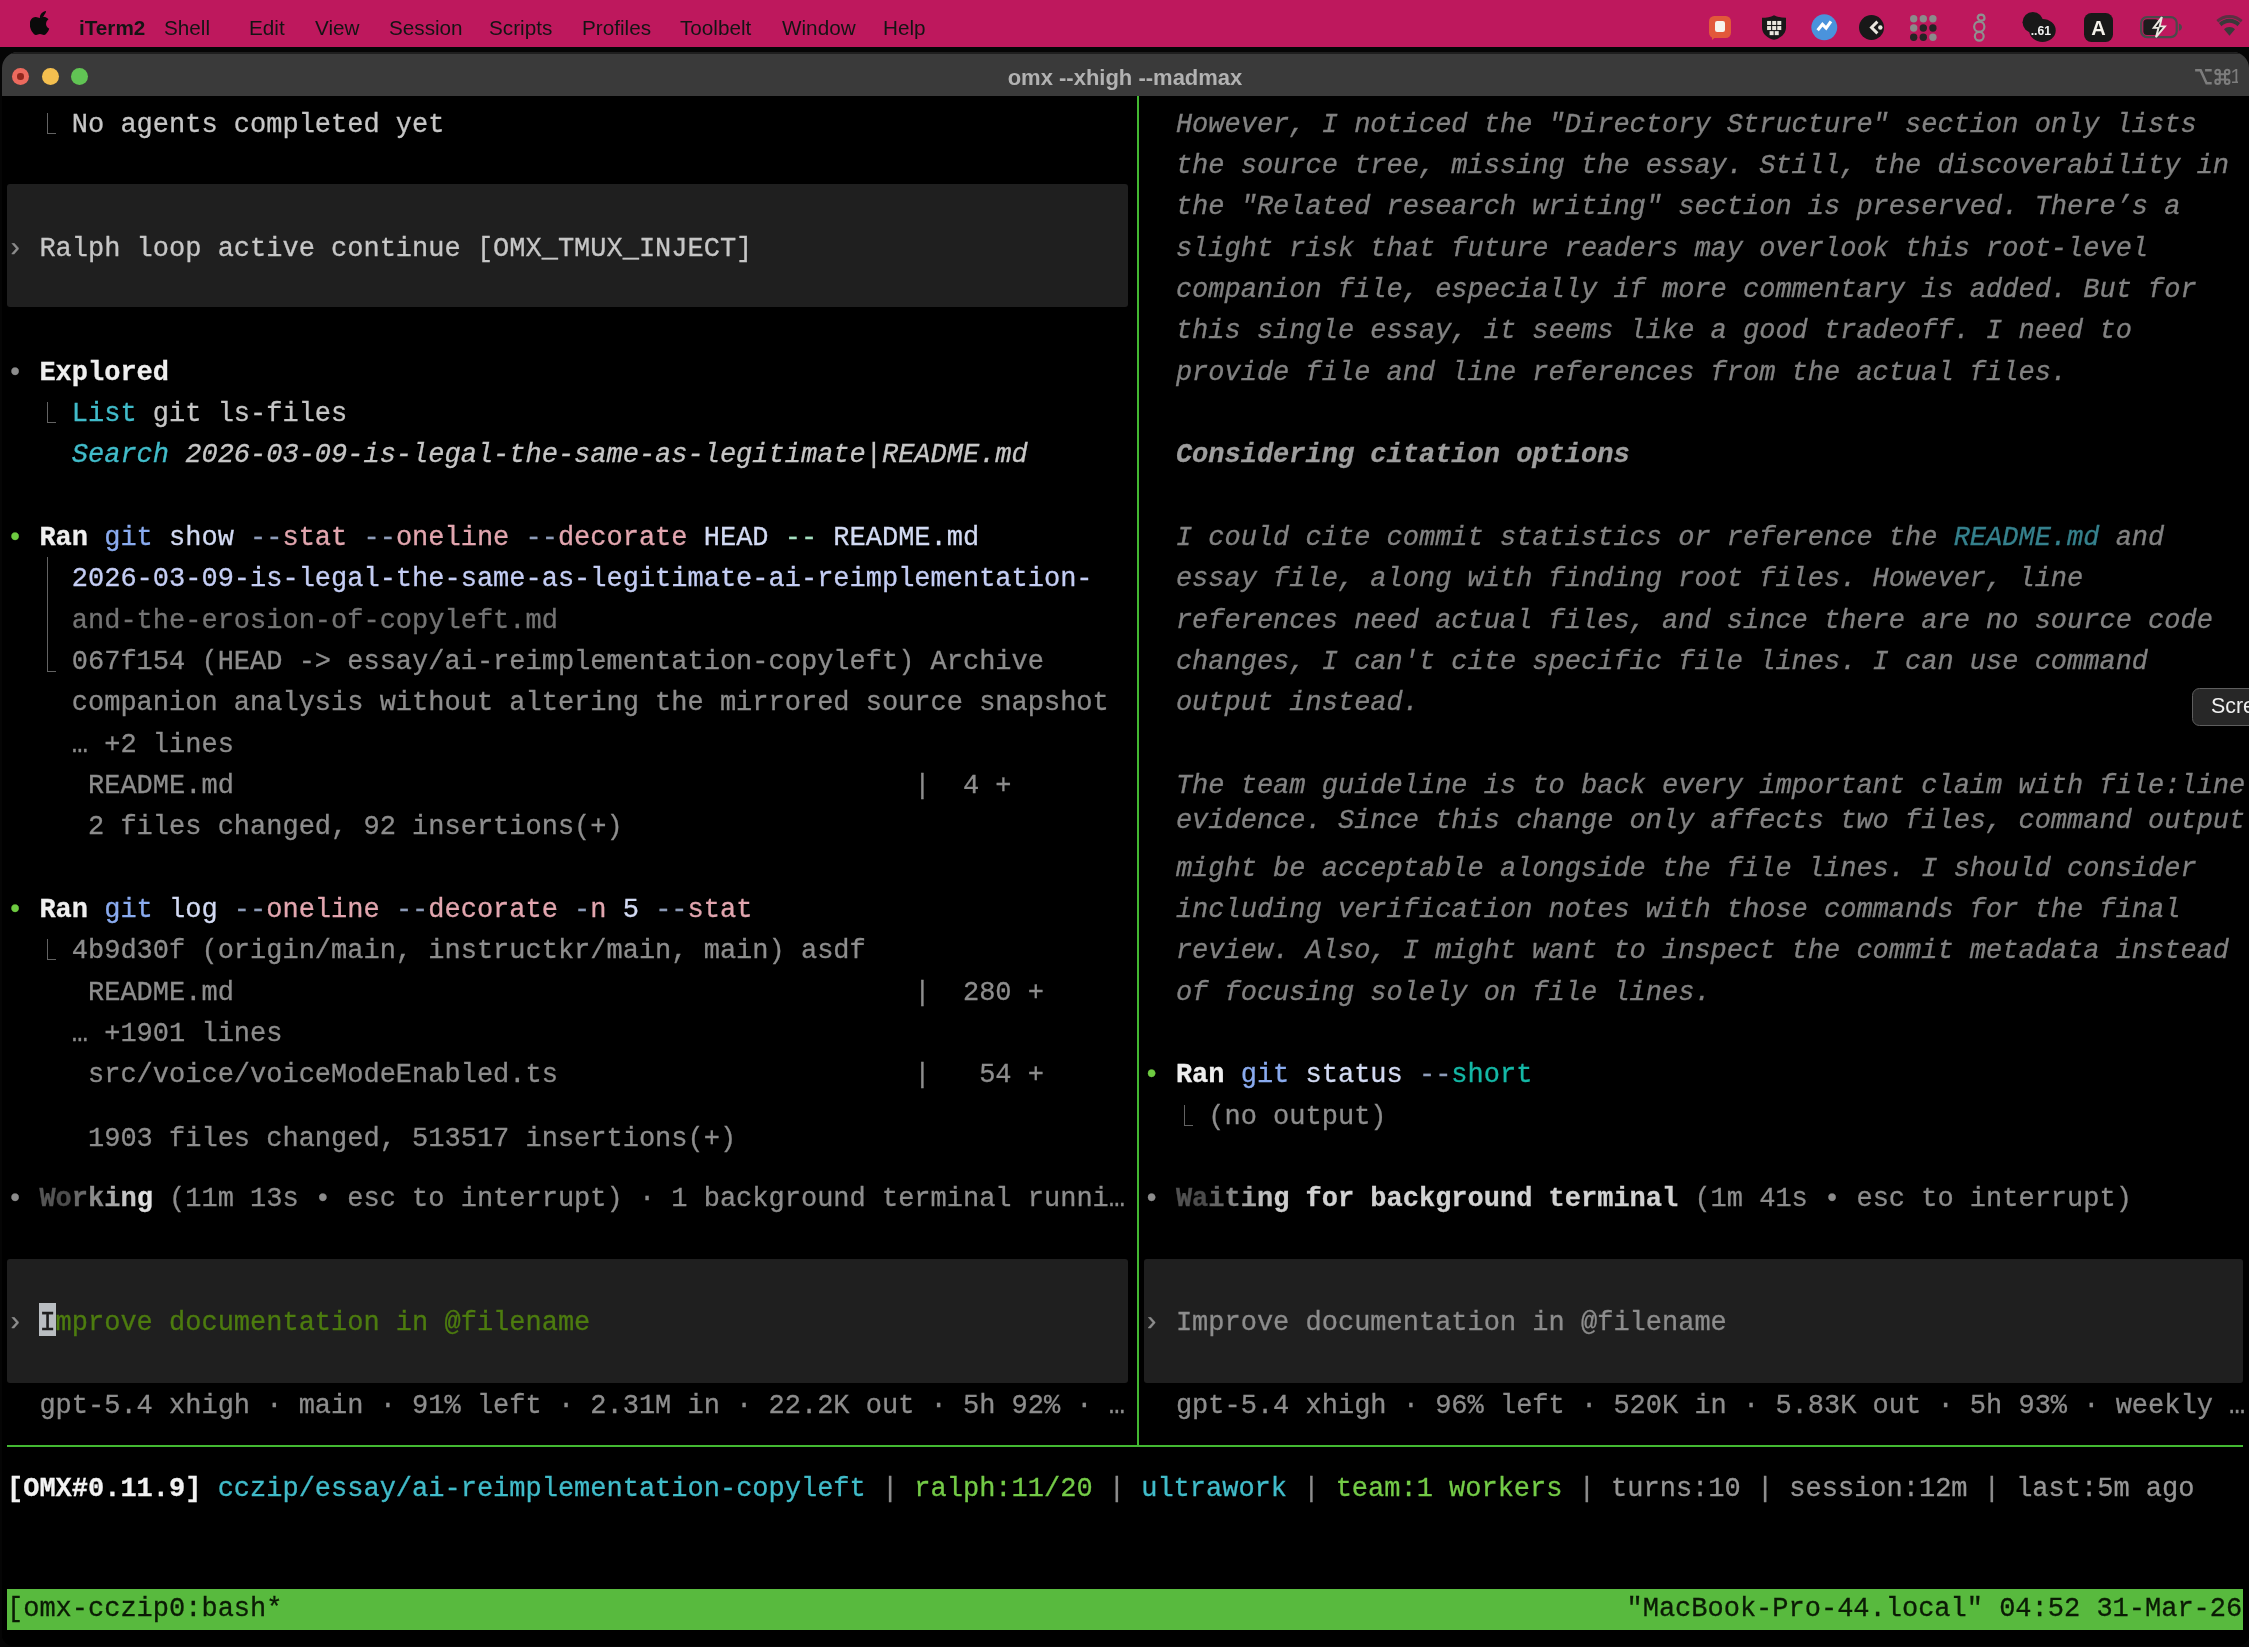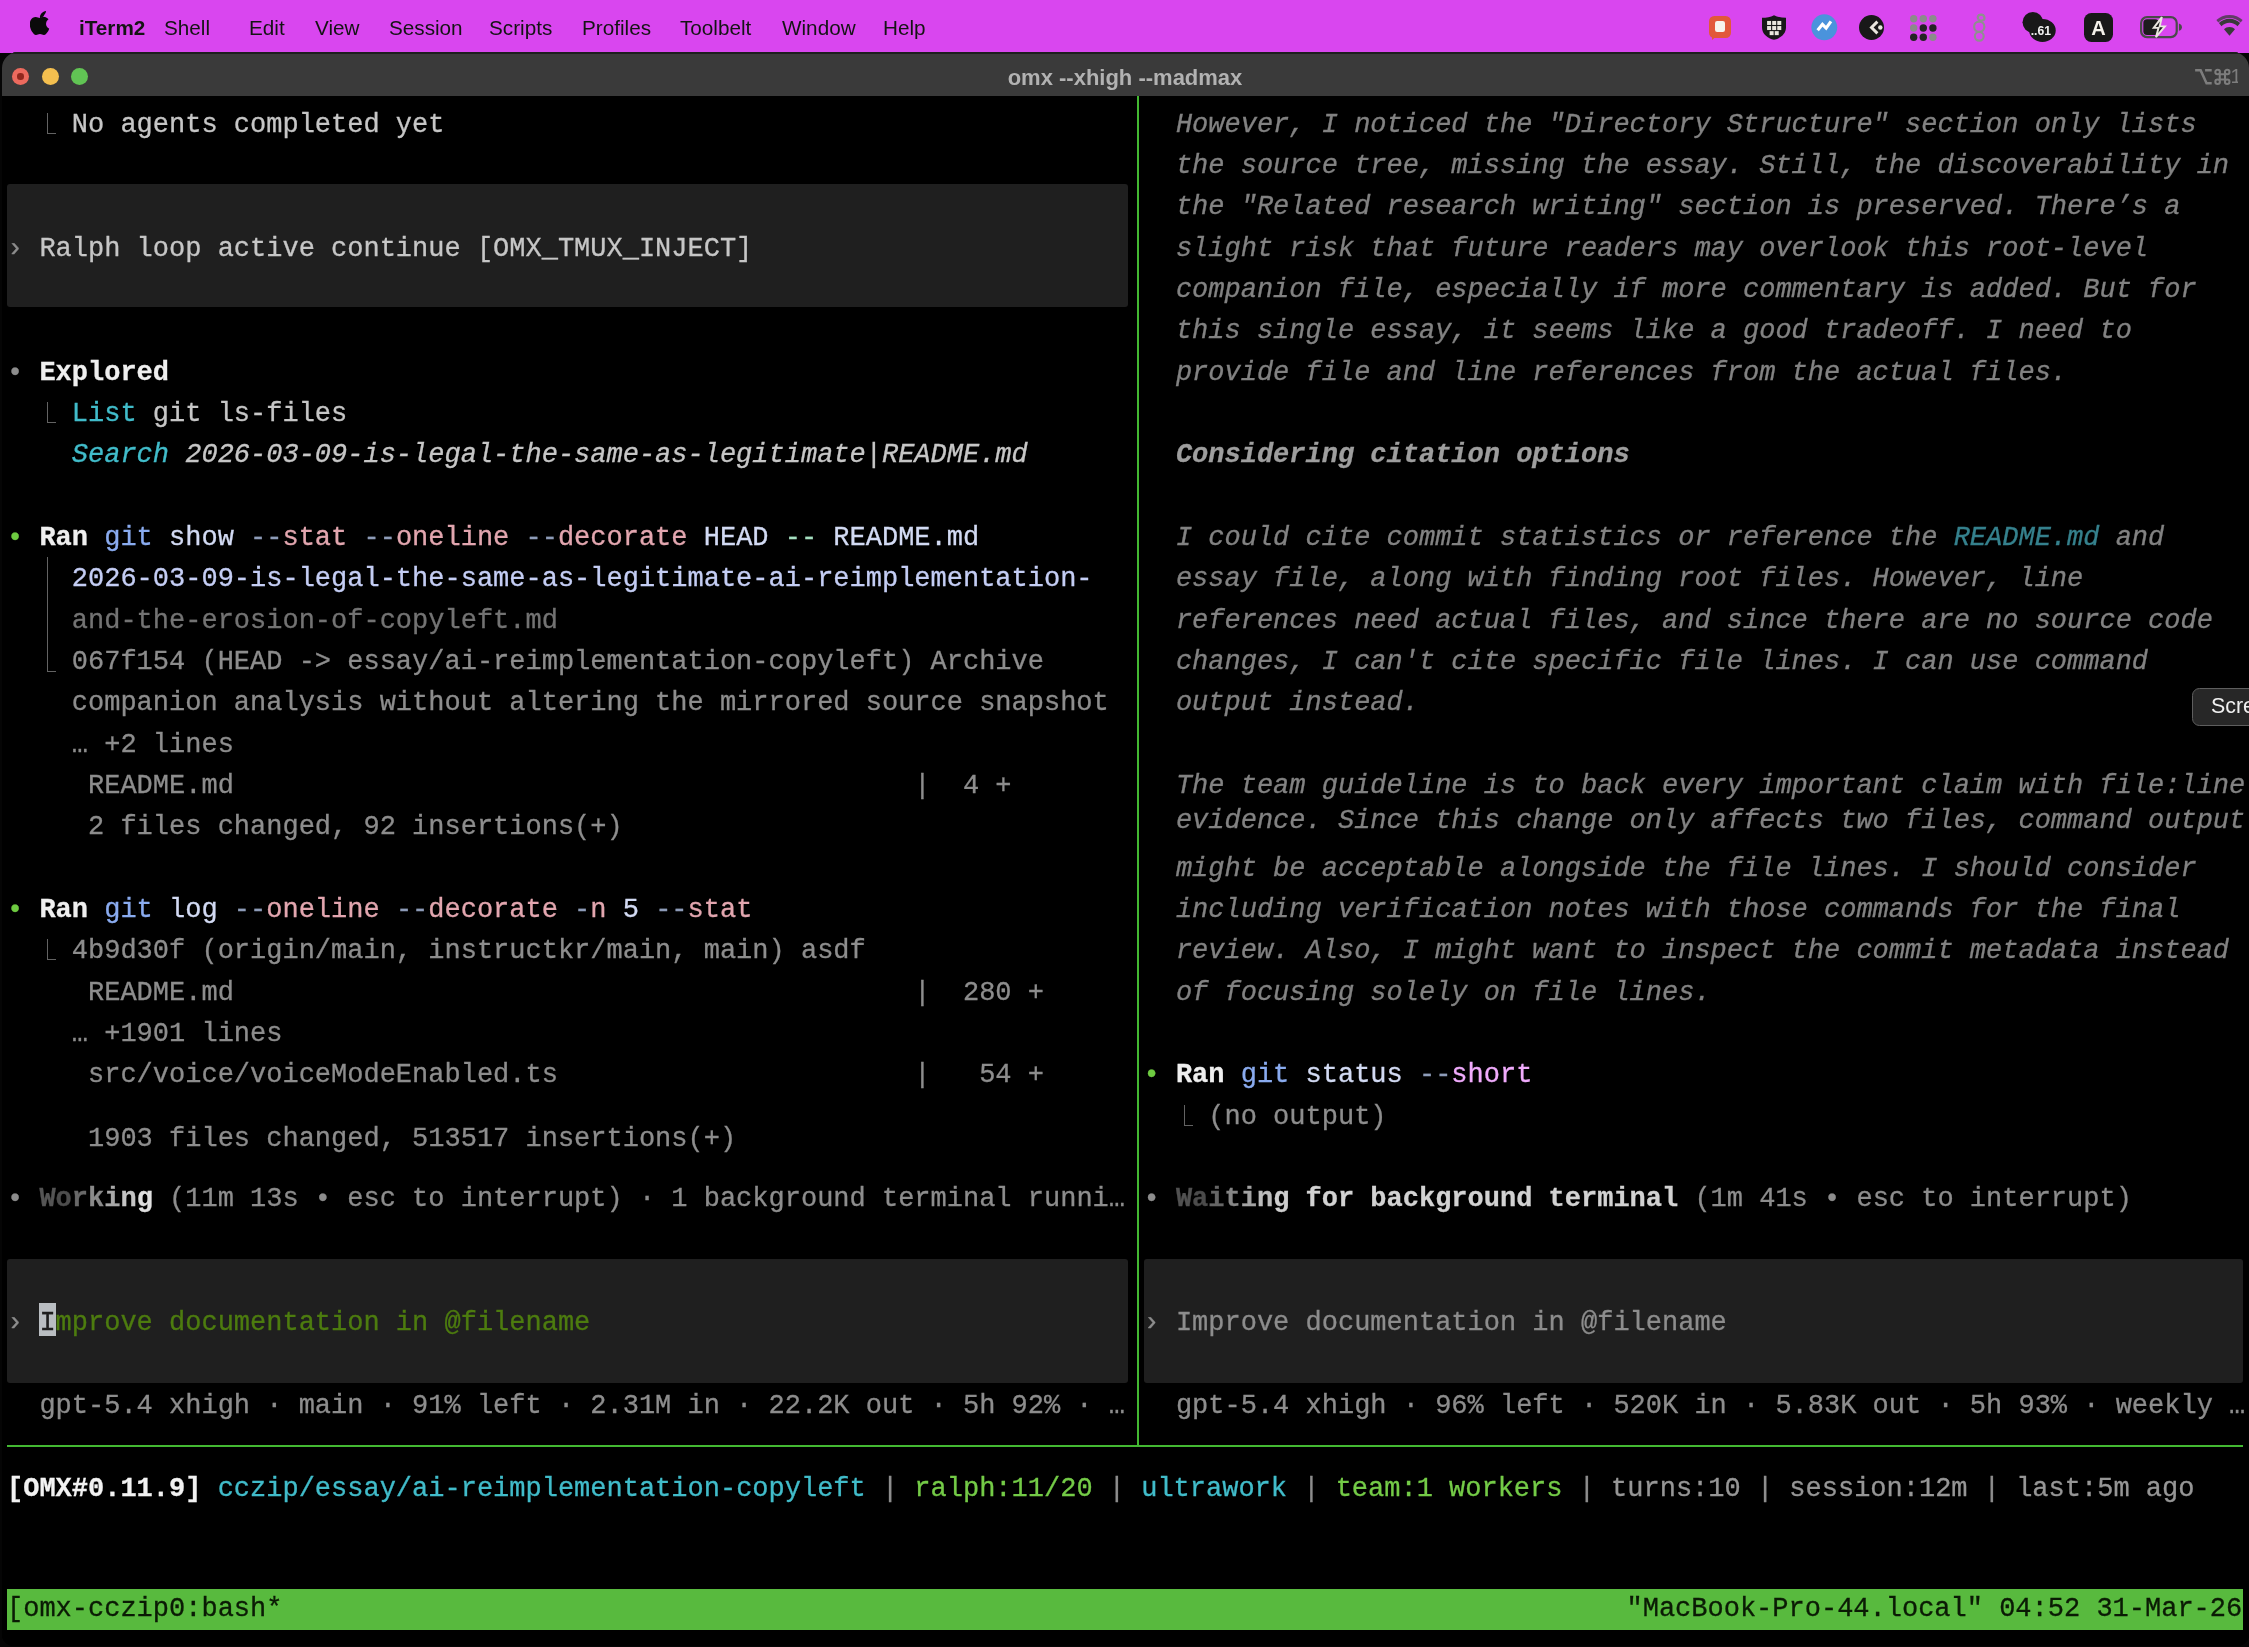--- a/index.html
+++ b/index.html
@@ -1,18 +1,18 @@
 <!DOCTYPE html>
 <html style="font-size:11.8px"><head>
 <meta charset="utf-8">
 <style>
 * { margin:0; padding:0; box-sizing:border-box; }
 html,body { width:2250px; height:1648px; background:#050505; overflow:hidden; position:relative;
   font-family:"Liberation Sans", sans-serif; }
-.menubar { position:absolute; left:0; top:0; width:2250px; height:53px; background:#d946ef; }
+.menubar { position:absolute; left:0; top:0; width:2250px; height:47px; background:#be185d; }
 .mi { position:absolute; top:0; height:53px; line-height:55px; font-size:20.7px; color:#141414; white-space:nowrap; }
 .window { position:absolute; left:1.5px; top:52px; width:2247px; height:1594px; background:#000;
   border-radius:16px 16px 11.8px 11.8px; overflow:hidden; }
 .titlebar { position:absolute; left:0; top:0; width:100%; height:44px; background:#3a3a3a; border-top:2.2px solid #1e1e1e; box-sizing:border-box; }
 .tl { position:absolute; top:14px; width:17px; height:17px; border-radius:50%; }
 .title { position:absolute; top:0; width:100%; text-align:center; line-height:47px; font-size:22px;
   font-weight:bold; color:#b2b2b2; }
 .term { position:absolute; left:0; top:44px; width:2247px; height:1550px; background:#000; }
 .r { position:absolute; white-space:pre; font-family:"Liberation Mono", monospace;
   font-size:27px; line-height:41px; height:41px; color:#c6c6c6; -webkit-text-stroke:0.3px; }
@@ -189,21 +189,21 @@
 <div class="r " style="left:1142px;top:463px;font-style:italic;"><span style="color:#828282;">  essay file, along with finding root files. However, line</span></div>
 <div class="r " style="left:1142px;top:505px;font-style:italic;"><span style="color:#828282;">  references need actual files, and since there are no source code</span></div>
 <div class="r " style="left:1142px;top:546px;font-style:italic;"><span style="color:#828282;">  changes, I can't cite specific file lines. I can use command</span></div>
 <div class="r " style="left:1142px;top:587px;font-style:italic;"><span style="color:#828282;">  output instead.</span></div>
 <div class="r " style="left:1142px;top:670px;font-style:italic;"><span style="color:#828282;">  The team guideline is to back every important claim with file:line</span></div>
 <div class="r " style="left:1142px;top:705px;font-style:italic;"><span style="color:#828282;">  evidence. Since this change only affects two files, command output</span></div>
 <div class="r " style="left:1142px;top:753px;font-style:italic;"><span style="color:#828282;">  might be acceptable alongside the file lines. I should consider</span></div>
 <div class="r " style="left:1142px;top:794px;font-style:italic;"><span style="color:#828282;">  including verification notes with those commands for the final</span></div>
 <div class="r " style="left:1142px;top:835px;font-style:italic;"><span style="color:#828282;">  review. Also, I might want to inspect the commit metadata instead</span></div>
 <div class="r " style="left:1142px;top:877px;font-style:italic;"><span style="color:#828282;">  of focusing solely on file lines.</span></div>
-<div class="r " style="left:1142px;top:959px;"><span style="color:#6ecb41;">• </span><span style="color:#efefef;font-weight:bold;">Ran</span> <span style="color:#8aabef;">git</span> <span style="color:#d2daf3;">status</span> <span style="color:#8e9cb8;">--</span><span style="color:#f0abfc;">short</span></div>
+<div class="r " style="left:1142px;top:959px;"><span style="color:#6ecb41;">• </span><span style="color:#efefef;font-weight:bold;">Ran</span> <span style="color:#8aabef;">git</span> <span style="color:#d2daf3;">status</span> <span style="color:#8e9cb8;">--</span><span style="color:#14b8a6;">short</span></div>
 <div class="r " style="left:1142px;top:1001px;"><span style="color:#8d8d8d;">    (no output)</span></div>
 <div class="r " style="left:1142px;top:1083px;"><span style="color:#8d8d8d;">• </span><span style="color:#515151;font-weight:bold;">W</span><span style="color:#4b4b4b;font-weight:bold;">a</span><span style="color:#666666;font-weight:bold;">i</span><span style="color:#868686;font-weight:bold;">t</span><span style="color:#a2a2a2;font-weight:bold;">i</span><span style="color:#bcbcbc;font-weight:bold;">n</span><span style="color:#cecece;font-weight:bold;">g</span><span style="color:#d2d2d2;font-weight:bold;"> for background terminal</span><span style="color:#8d8d8d;"> (1m 41s • esc to interrupt)</span></div>
 <div class="r " style="left:1142px;top:1207px;"><span style="color:#8d8d8d;">› Improve documentation in @filename</span></div>
 <div class="r " style="left:1142px;top:1290px;"><span style="color:#8d8d8d;">  gpt-5.4 xhigh · 96% left · 520K in · 5.83K out · 5h 93% · weekly …</span></div>
 <div class="r " style="left:5.5px;top:1373px;"><span style="color:#f2f2f2;font-weight:bold;">[OMX#0.11.9]</span> <span style="color:#41bcca;">cczip/essay/ai-reimplementation-copyleft</span><span style="color:#8d8d8d;"> | </span><span style="color:#74cb47;">ralph:11/20</span><span style="color:#8d8d8d;"> | </span><span style="color:#41bcca;">ultrawork</span><span style="color:#8d8d8d;"> | </span><span style="color:#74cb47;">team:1 workers</span><span style="color:#8d8d8d;"> | </span><span style="color:#969696;">turns:10</span><span style="color:#8d8d8d;"> | </span><span style="color:#969696;">session:12m</span><span style="color:#8d8d8d;"> | </span><span style="color:#969696;">last:5m ago</span></div>
 
     <div style="position:absolute;left:2190px;top:592px;width:89px;height:38px;background:#272727;
       border:1.8px solid #5e5e5e;border-radius:7.4px;color:#f0f0f0;font-size:21.4px;line-height:35px;
       padding-left:18.5px;">Scre</div>
   </div>

